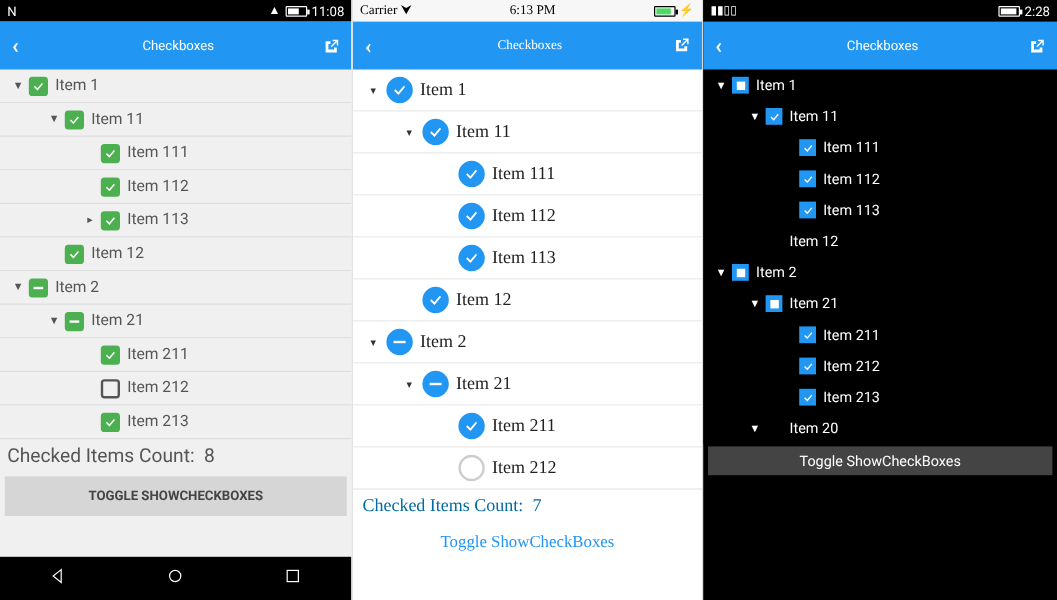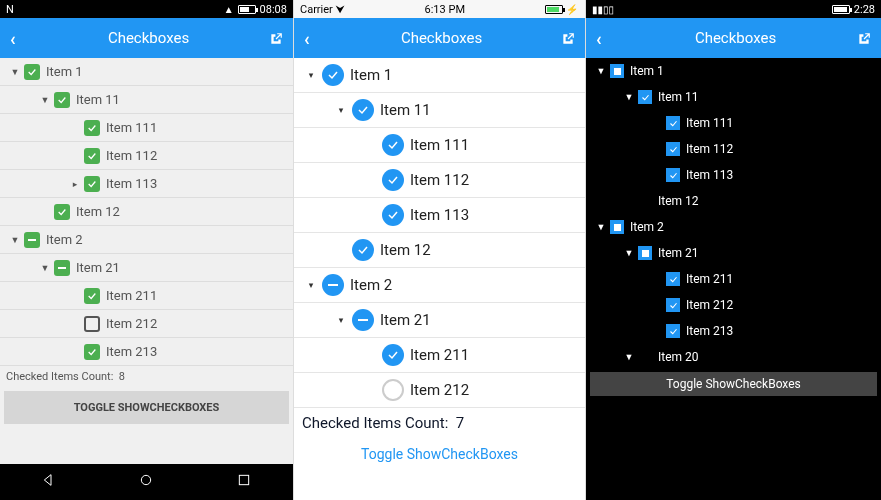--- a/index.html
+++ b/index.html
@@ -1,33 +1,33 @@
 <!DOCTYPE html>
 <html><head>
 <meta charset="utf-8">
 <style>
   * { box-sizing: border-box; margin: 0; padding: 0; }
   body { font-family: -apple-system, Roboto, "Segoe UI", sans-serif; background: #fff; }
   .wrap { display: flex; width: 881px; height: 500px; }
   .phone { position: relative; overflow: hidden; }
   .p1 { width: 293px; background: #f0f0f0; }
-  .p2 { width: 293px; background: #fff; border-left: 1px solid #ddd; border-right: 1px solid #ddd; }
+  .p2 { width: 293px; background: #fff; border-left: 1px solid #ddd; border-right: 1px solid #ddd; font-family: Liberation Serif, serif; }
   .p3 { width: 295px; background: #000; color: #fff; }
 
   
   .status { display: flex; justify-content: space-between; align-items: center; padding: 2px 6px; font-size: 11px; height: 18px; }
   .p1 .status { background: #000; color: #fff; }
   .p2 .status { background: #f7f7f7; color: #000; }
   .p3 .status { background: #000; color: #fff; }
   .status .right { display: flex; gap: 4px; align-items: center; }
 
   
   .header { background: #2196f3; color: #fff; display: flex; align-items: center; justify-content: space-between; padding: 0 10px; }
   .p1 .header, .p2 .header, .p3 .header { height: 40px; }
-  .header .title { flex: 1; text-align: center; font-size: 15px; }
+  .header .title { flex: 1; text-align: center; font-size: 11px; }
   .back-ch { font-size: 18px; font-weight: bold; width: 18px; }
   .ext-icon { width: 14px; height: 14px; position: relative; }
   .ext-icon svg { width: 14px; height: 14px; }
   .row { display: flex; align-items: center; font-size: 13px; }
   .p1 .row { height: 28px; border-bottom: 1px solid #ddd; background: #f0f0f0; color: #555; }
   .p2 .row { height: 35px; border-bottom: 1px solid #e5e5e5; background: #fff; color: #222; font-size: 15px; }
   .p3 .row { height: 26px; background: #000; color: #fff; font-size: 12px; }
   .arrow { width: 10px; font-size: 9px; text-align: center; color: #555; }
   .p3 .arrow { color: #fff; }
   .p2 .arrow { color: #333; }
@@ -50,23 +50,23 @@
   .cb-i.indet::after { content: ""; width: 10px; height: 2px; background: #fff; }
 
   
   .cb-w { width: 14px; height: 14px; display: flex; align-items: center; justify-content: center; margin-left: 4px; }
   .cb-w.checked { background: #2196f3; }
   .cb-w.indet { background: #2196f3; }
   .cb-w svg { width: 9px; height: 9px; stroke: #fff; stroke-width: 3; fill: none; }
   .cb-w.indet::after { content: ""; width: 7px; height: 7px; background: #fff; }
 
   
-  .p1 .count { font-size: 11px; color: #555; padding: 4px 6px; }
+  .p1 .count { font-size: 16px; color: #555; padding: 4px 6px; }
   .p1 .toggle-btn { margin: 4px; background: #d6d6d6; text-align: center; font-size: 11px; font-weight: bold; color: #444; padding: 10px 0; }
-  .p2 .count { font-size: 15px; color: #0f172a; padding: 6px 8px; }
+  .p2 .count { font-size: 15px; color: #0369a1; padding: 6px 8px; }
   .p2 .toggle-link { text-align: center; color: #2196f3; font-size: 14px; padding: 8px 0; }
   .p3 .count { font-size: 11px; color: #fff; padding: 2px 4px; }
   .p3 .toggle-btn { margin: 2px 4px; background: #444; text-align: center; color: #fff; font-size: 12px; padding: 5px 0; }
 
   
   .navbar { position: absolute; bottom: 0; left: 0; right: 0; height: 36px; background: #000; display: flex; justify-content: space-around; align-items: center; }
   .navbar svg { width: 16px; height: 16px; stroke: #fff; fill: none; stroke-width: 1.5; }
 
   .p1 .body { height: calc(100% - 18px - 40px - 36px); overflow: hidden; }
   .p2 .body { height: calc(100% - 18px - 40px); overflow: hidden; }
@@ -85,21 +85,21 @@
 <div class="wrap">
 
   <div class="phone p1">
     <div class="status">
       <span>N</span>
       <span class="right">
         <span class="sig">▲</span>
         <span class="bat">
             <span class="fill" style="width:60%"></span>
           </span>
-        <span>08:08</span>
+        <span>11:08</span>
       </span>
     </div>
     <div class="header">
       <span class="back-ch">‹</span>
       <span class="title">Checkboxes</span>
       <span class="ext-icon"><svg viewBox="0 0 24 24">
             <path d="M14 3h7v7M21 3l-9 9M5 5h5v2H7v10h10v-3h2v5H5z" fill="none" stroke="#fff" stroke-width="2"></path>
           </svg></span>
     </div>
     <div class="body">

